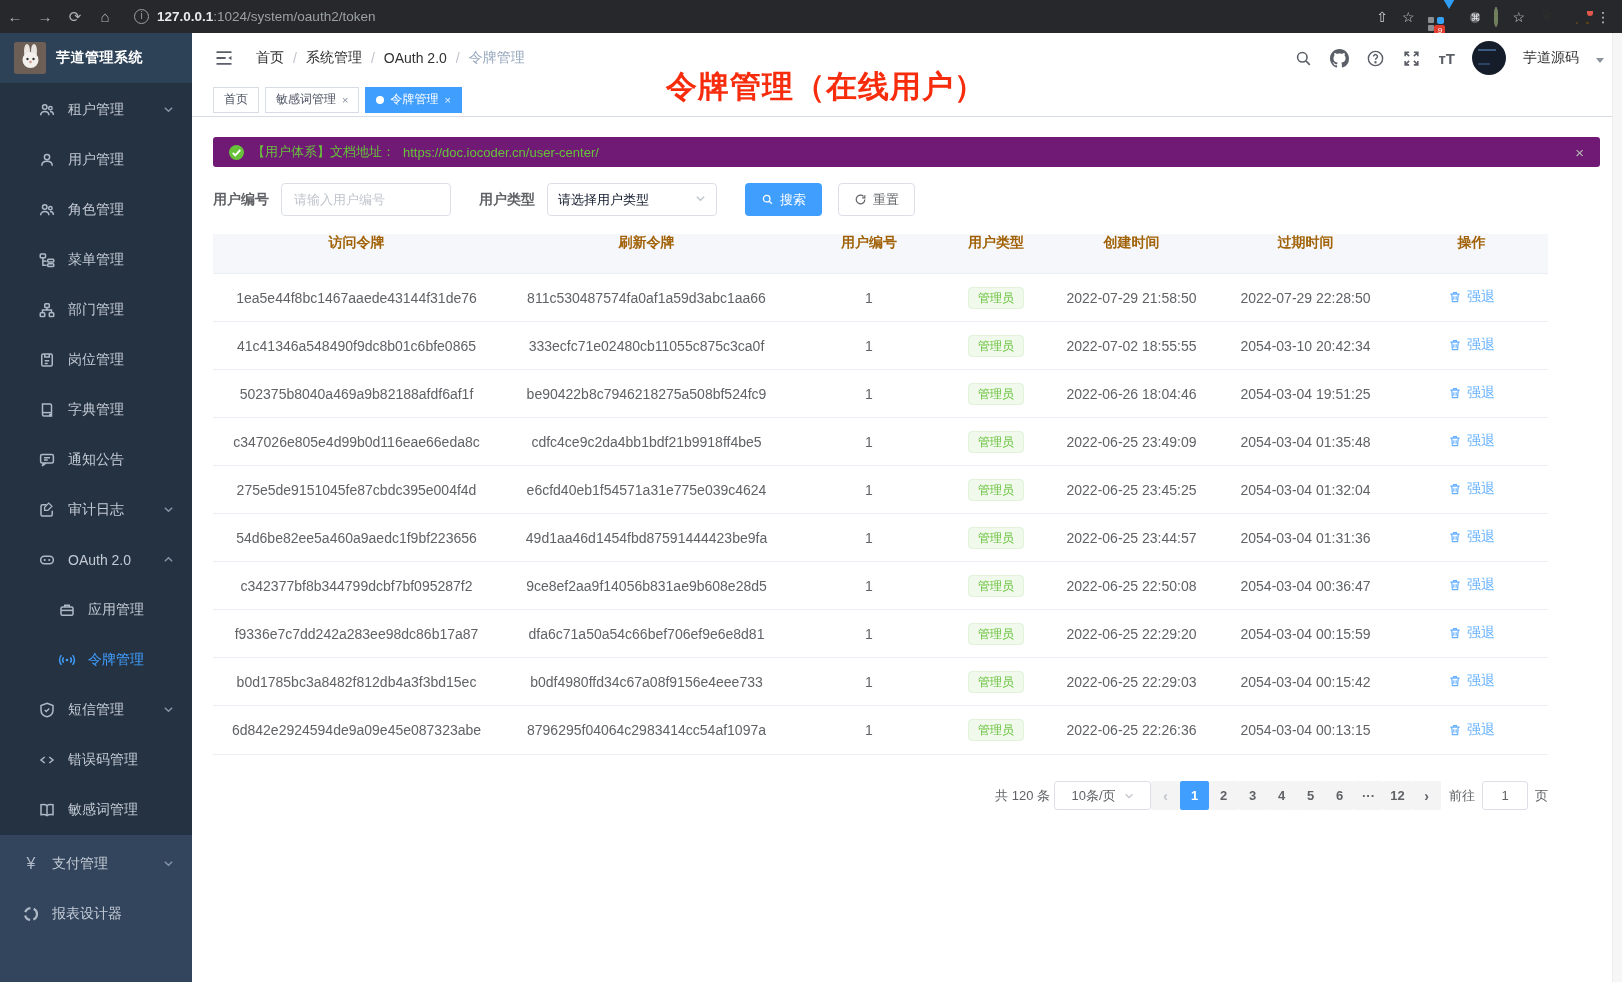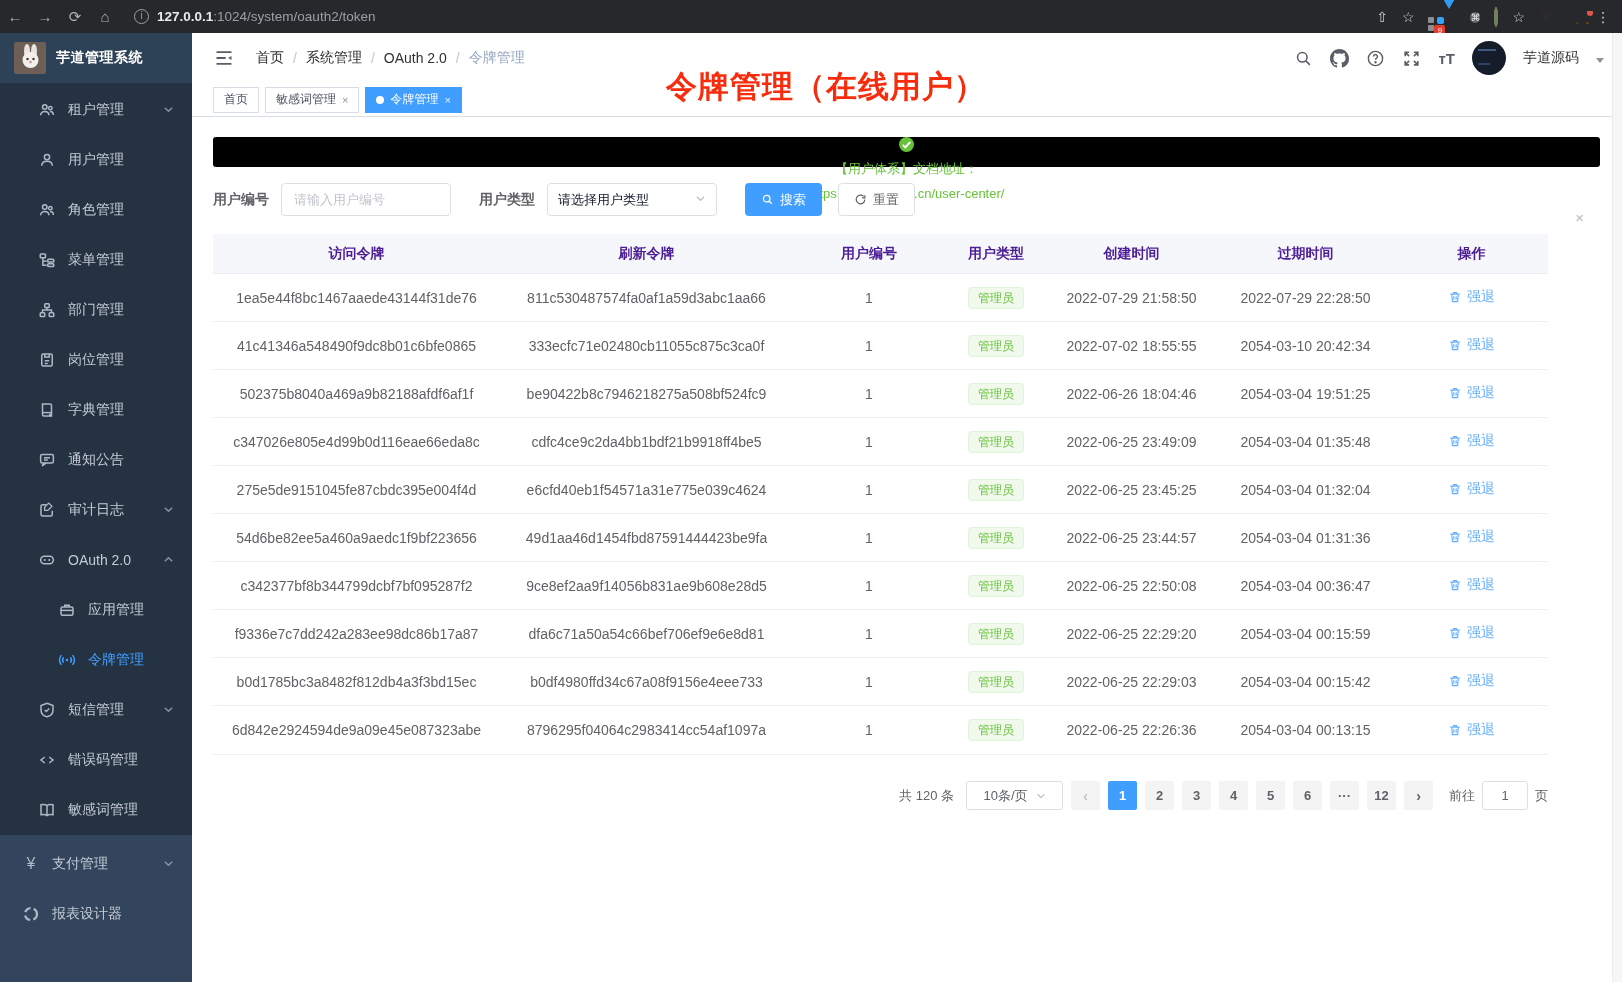--- a/index.html
+++ b/index.html
@@ -72,52 +72,52 @@
   .tag .x { font-size:11px; color:#8a919c; }
   .tag.active { background:#409eff; border-color:#409eff; color:#fff; }
   .tag.active .x { color:#e8f2ff; }
   .tag .dot { width:8px; height:8px; border-radius:50%; background:#fff; }
 
   
   .annotation { position:absolute; left:666px; top:66px; font-size:31px; font-weight:700; color:#f72c0d; letter-spacing:1px; z-index:50; }
 
   
   .app-main { position:absolute; left:192px; top:117px; width:1420px; height:865px; background:#fff; padding:20px 0 0 21px; }
-  .alert { width:1387px; height:30px; background:#000000; border-radius:3px; display:flex; align-items:center; padding:0 16px; font-size:13px; color:#67c23a; gap:8px;flex-direction:column; }
+  .alert { width:1387px; height:30px; background:#701a75; border-radius:3px; display:flex; align-items:center; padding:0 16px; font-size:13px; color:#67c23a; gap:8px; }
   .alert .chk { width:15px; height:15px; border-radius:50%; background:#67c23a; color:#fff; flex:0 0 auto; }
   .alert .chk svg { width:15px; height:15px; display:block; }
   .alert a { color:#67c23a; text-decoration:none; }
   .alert .close { margin-left:auto; color:#b3bcb3; font-size:15px; cursor:pointer; }
 
   .search-row { margin-top:16px; display:flex; align-items:center; font-size:14px; }
   .s-label { font-weight:700; color:#606266; margin-right:12px; }
   .s-input { width:170px; height:33px; border:1px solid #dcdfe6; border-radius:4px; padding:0 12px; font-size:13px; color:#606266; font-family:"Liberation Sans",sans-serif; }
   .s-input::placeholder { color:#c0c4cc; }
   .s-select { width:170px; height:33px; border:1px solid #dcdfe6; border-radius:4px; padding:0 10px; display:flex; align-items:center; color:#0f172a; font-size:13px; cursor:pointer; }
   .s-select .sel-chev { margin-left:auto; color:#c0c4cc; }
   .s-select .sel-chev svg { width:11px; height:11px; }
   .gap28 { width:28px; }
   .btn { height:33px; border-radius:4px; display:flex; align-items:center; gap:6px; font-size:13px; padding:0 15px; cursor:pointer; border:1px solid transparent; }
   .btn svg { width:13px; height:13px; }
   .btn-primary { background:#409eff; color:#fff; margin-left:28px; }
   .btn-plain { background:#fff; color:#606266; border-color:#dcdfe6; margin-left:16px; }
 
   
   .table { width:1335px; margin-top:18px; font-size:14px; color:#606266; border-bottom:1px solid #ebeef5; }
-  .thead { display:flex; background:#f6f7fa; height:40px; align-items:center; font-weight:600; color:#4c1d95; border-bottom:1px solid #ebeef5; }
+  .thead { display:flex; background:#f6f7fa; height:40px; font-weight:600; color:#a16207; border-bottom:1px solid #ebeef5; }
   .tr { display:flex; height:48px; align-items:center; border-bottom:1px solid #ebeef5; background:#fff;justify-content:space-between; }
   .tr:last-child { border-bottom:none; }
   .td,.th { text-align:center; }
   .c1{width:287px;} .c2{width:293px;} .c3{width:152px;} .c4{width:102px;} .c5{width:169px;} .c6{width:179px;} .c7{width:153px;}
   .badge { display:inline-block; background:#f0f9eb; border:1px solid #e1f3d8; color:#67c23a; font-size:12px; line-height:20px; padding:0 9px; border-radius:4px; }
   .kick { color:#66b1ff; cursor:pointer; display:inline-flex; align-items:center; gap:5px; font-size:14px; text-decoration:none; }
   .kick svg { width:14px; height:14px; }
 
   
-  .pager { width:1335px; margin-top:26px; display:flex; align-items:center; justify-content:flex-end; gap:8px; font-size:13px; color:#606266; }
+  .pager { width:1335px; margin-top:26px; display:flex; align-items:center; justify-content:flex-end; gap:0; font-size:13px; color:#606266; }
   .pg-total { margin-right:4px; }
   .pg-size { width:97px; height:29px; border:1px solid #dcdfe6; border-radius:3px; background:#fff; display:flex; align-items:center; justify-content:center; gap:8px; color:#606266; cursor:pointer; }
   .pg-size svg { width:10px; height:10px; color:#c0c4cc; }
   .pg-btn { min-width:29px; height:29px; background:#f4f4f5; border-radius:2px; display:flex; align-items:center; justify-content:center; font-weight:700; color:#606266; cursor:pointer; padding:0 4px; }
   .pg-btn.arrow { font-size:14px; }
   .pg-btn.disabled { color:#c0c4cc; cursor:default; }
   .pg-btn.active { background:#409eff; color:#fff; cursor:default; }
   .pg-jump { display:flex; align-items:center; gap:7px; margin-left:8px; }
   .pg-jump input { width:46px; height:29px; border:1px solid #dcdfe6; border-radius:3px; text-align:center; font-size:13px; color:#606266; font-family:"Liberation Sans",sans-serif; }
 

